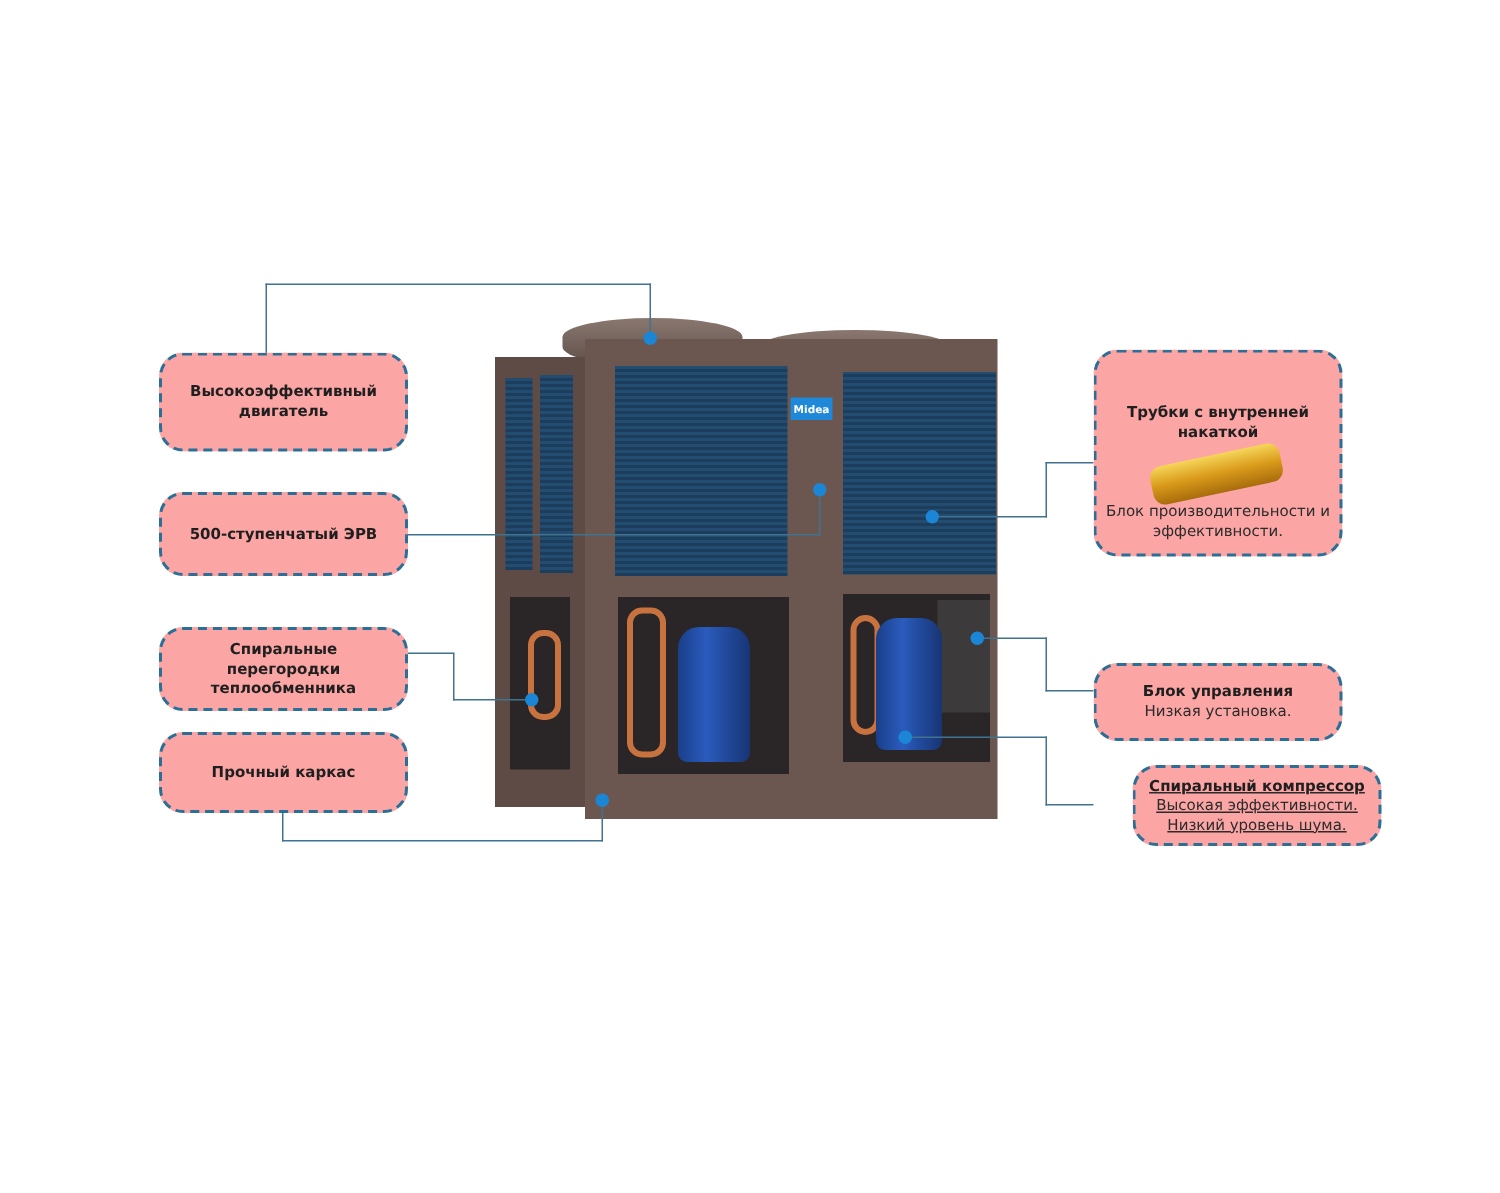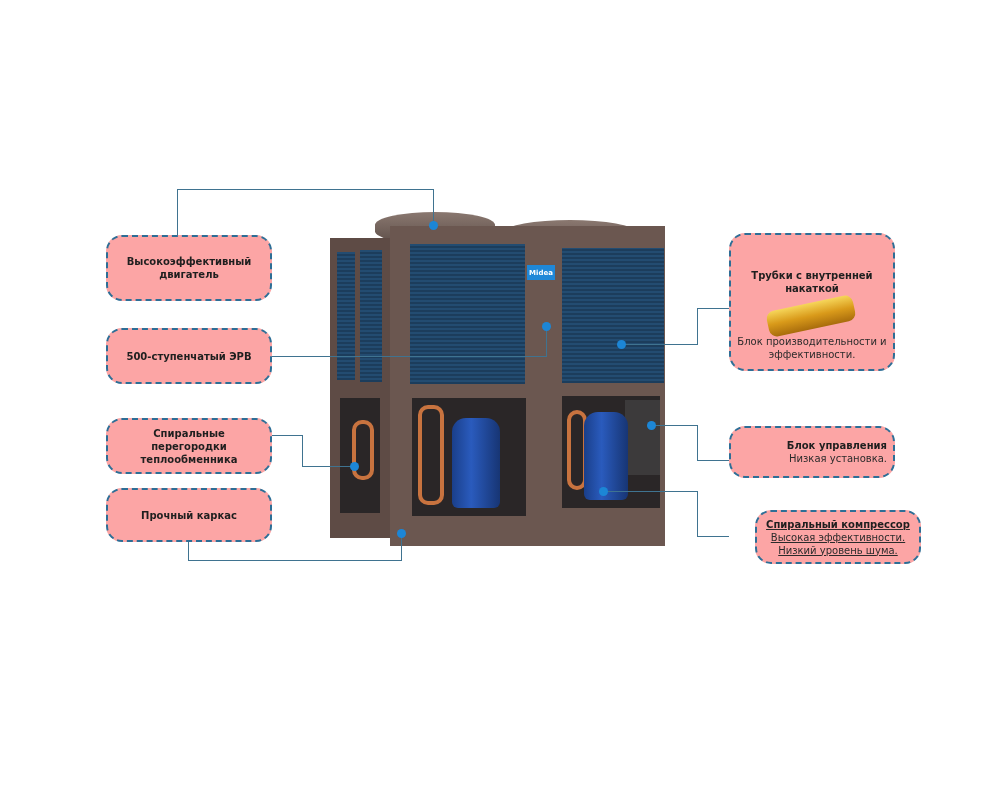--- a/index.html
+++ b/index.html
@@ -100,20 +100,20 @@
   <div class="t">Прочный каркас</div>
 </div>
 
 <div class="callout" style="left:729px;top:233px;width:166px;height:138px;justify-content:flex-end;padding:6px 6px 8px;">
   <div class="t">Трубки с внутренней накаткой</div>
   <div style="position:relative;width:90px;height:40px;">
     <div class="tube" style="left:0;top:8px;width:88px;height:26px;"></div>
   </div>
   <div>Блок производительности и эффективности.</div>
 </div>
-<div class="callout" style="left:729px;top:426px;width:166px;height:52px;align-items:flex-end;">
+<div class="callout" style="left:729px;top:442px;width:166px;height:52px;">
   <div class="t">Блок управления</div>
   <div>Низкая установка.</div>
 </div>
 <div class="callout" style="left:755px;top:510px;width:166px;height:54px;text-decoration:underline;">
   <div class="t">Спиральный компрессор</div>
   <div>Высокая эффективности. Низкий уровень шума.</div>
 </div>
 
 </body></html>

